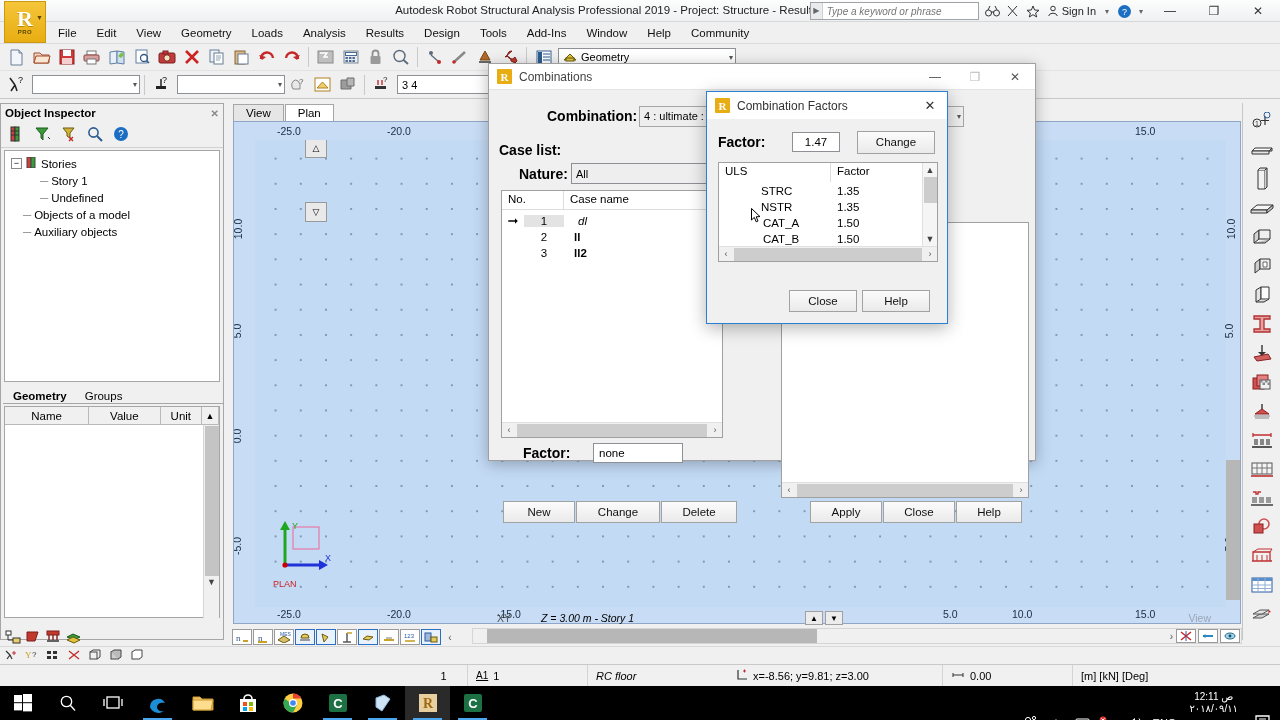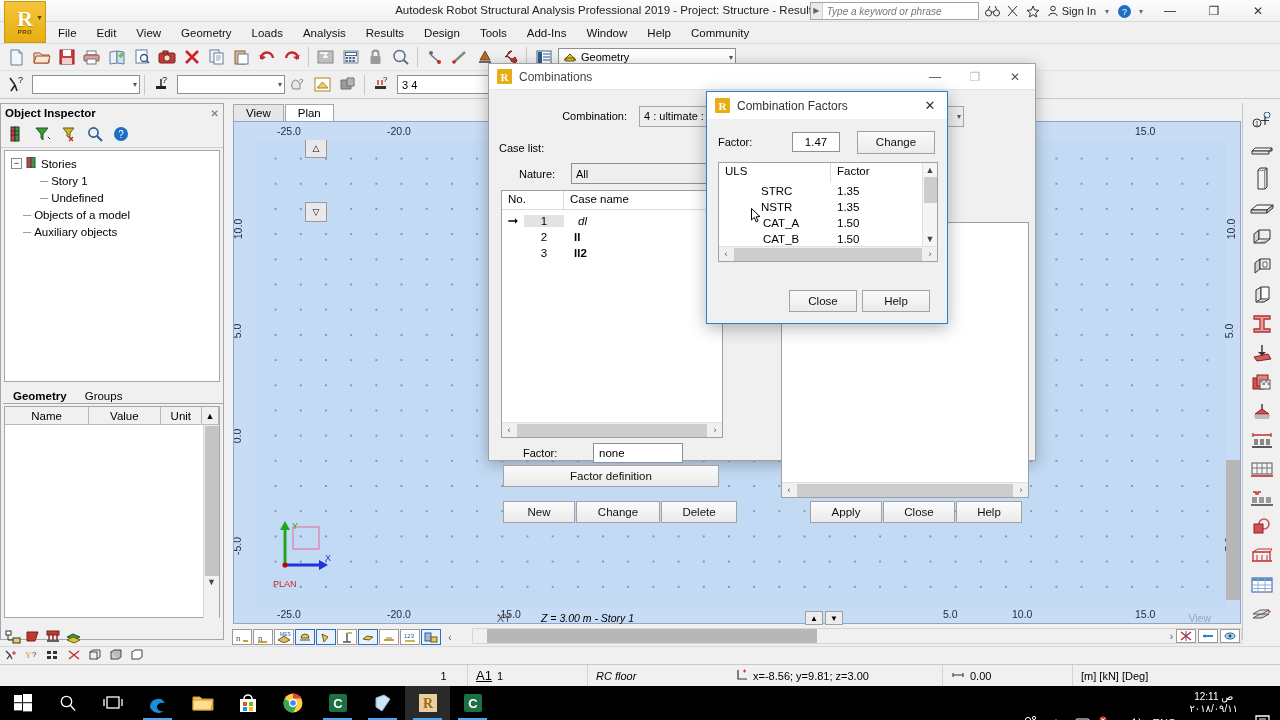--- a/index.html
+++ b/index.html
@@ -125,21 +125,21 @@
   .tray-i { width:26px; height:34px; display:flex; align-items:center; justify-content:center; color:#fff;margin-top:40px;}
   .clock { display:flex; flex-direction:column; align-items:center; justify-content:center; height:34px; padding:0 8px; font-size:10px; color:#fff; line-height:12px;}
 
   
   .dlg { position:absolute; background:#f0f0f0; border:1px solid #a0a0a0; box-shadow:0 3px 14px rgba(0,0,0,.28);}
   .dlg-title { height:26px; display:flex; align-items:center; background:#fff; border-bottom:1px solid #e4e4e4; padding-left:8px; gap:7px;}
   .dlg-title .t { font-size:12px; color:#444; }
   .dlg-ctl { margin-left:auto; display:flex; }
   .dlg-ctl div { width:40px; height:26px; display:flex; align-items:center; justify-content:center; color:#555; font-size:12px;}
   .r-badge { width:15px; height:15px; background:#e8ad12; color:#fff; font-family:"Liberation Serif", serif; font-weight:bold; font-size:11px; display:flex; align-items:center; justify-content:center; border-radius:1px;}
-  .lbl { font-size:11px; color:#000;}
+  .lbl { font-size:14px; color:#000;font-weight:bold;}
   .field { border:1px solid #8d9094; background:#fff; height:20px; font-size:11.5px; display:flex; align-items:center; padding-left:5px;}
   .btn { border:1px solid #a2a2a2; background:linear-gradient(#fbfbfb,#eaeaea); height:22px; display:flex; align-items:center; justify-content:center; font-size:11.5px; color:#111;}
   .listbox { border:1px solid #a0a0a0; background:#fff; position:relative; overflow:hidden;}
   .lb-head { display:flex; height:19px; font-size:11.5px; border-bottom:1px solid #dcdcdc;}
   .hscroll { position:absolute; left:0; right:0; bottom:0; height:15px; background:#f0f0f0; border-top:1px solid #e0e0e0; display:flex; align-items:center; justify-content:space-between;}
   .hscroll .arr { width:14px; text-align:center; font-size:9px; color:#555;}
   .hscroll .thumb { flex:1; height:13px; background:#cdcdcd; margin:0 1px;}
   .vscrollbar { position:absolute; right:0; top:0; bottom:15px; width:15px; background:#f5f5f5; border-left:1px solid #e0e0e0; display:flex; flex-direction:column; align-items:center;}
   .vscrollbar .arr { height:14px; font-size:9px; color:#444; display:flex; align-items:center;}
   .vscrollbar .thumb { width:13px; height:26px; background:#cdcdcd; }
@@ -877,21 +877,21 @@
             <rect x="2" y="3" width="7" height="7" fill="#fff" stroke="#444"></rect>
             <path d="M2 3 l3 -2 h7 v7 l-3 2" fill="#fff" stroke="#444"></path>
           </svg></span>
     </div>
   </div>
 
   <div class="statusbar">
     <div class="sb-cell" style="width:420px;border-right:none;"></div>
     <div class="sb-cell" style="width:48px;justify-content:center;">1</div>
     <div class="sb-cell" style="width:120px;">
-      <span style="text-decoration:underline;font-size:13px;">A1</span>
+      <span style="text-decoration:underline;font-size:10px;">A1</span>
       <span>1</span>
     </div>
     <div class="sb-cell" style="width:140px;border-right:none;font-style:italic;">RC floor</div>
     <div class="sb-cell" style="width:215px;">
       <span><svg width="12" height="12" viewBox="0 0 12 12">
             <path d="M2 1 v9 h9" stroke="#333" fill="none" stroke-width="1.2"></path>
             <path d="M7 2 h3 M8.5 0.5 v3" stroke="#c03030"></path>
           </svg></span>
       <span>x=-8.56; y=9.81; z=3.00</span>
     </div>
@@ -972,21 +972,20 @@
         <span class="arr">›</span>
       </div>
     </div>
 
     <div style="position:absolute;left:34px;top:379px;display:flex;align-items:center;">
       <span class="lbl" style="width:70px;">Factor:</span>
       <div class="field" style="width:90px;">
         <span>none</span>
       </div>
     </div>
-    <div class="btn" style="position:absolute;left:14px;top:401px;width:216px;">Factor definition</div>
 
     <div class="btn" style="position:absolute;left:14px;top:437px;width:72px;">New</div>
     <div class="btn" style="position:absolute;left:87px;top:437px;width:84px;">Change</div>
     <div class="btn" style="position:absolute;left:172px;top:437px;width:76px;">Delete</div>
     <div class="btn" style="position:absolute;left:321px;top:437px;width:72px;">Apply</div>
     <div class="btn" style="position:absolute;left:394px;top:437px;width:72px;">Close</div>
     <div class="btn" style="position:absolute;left:467px;top:437px;width:66px;">Help</div>
   </div>
 
   <div class="dlg2" style="left:706px; top:91px; width:242px; height:233px;">

